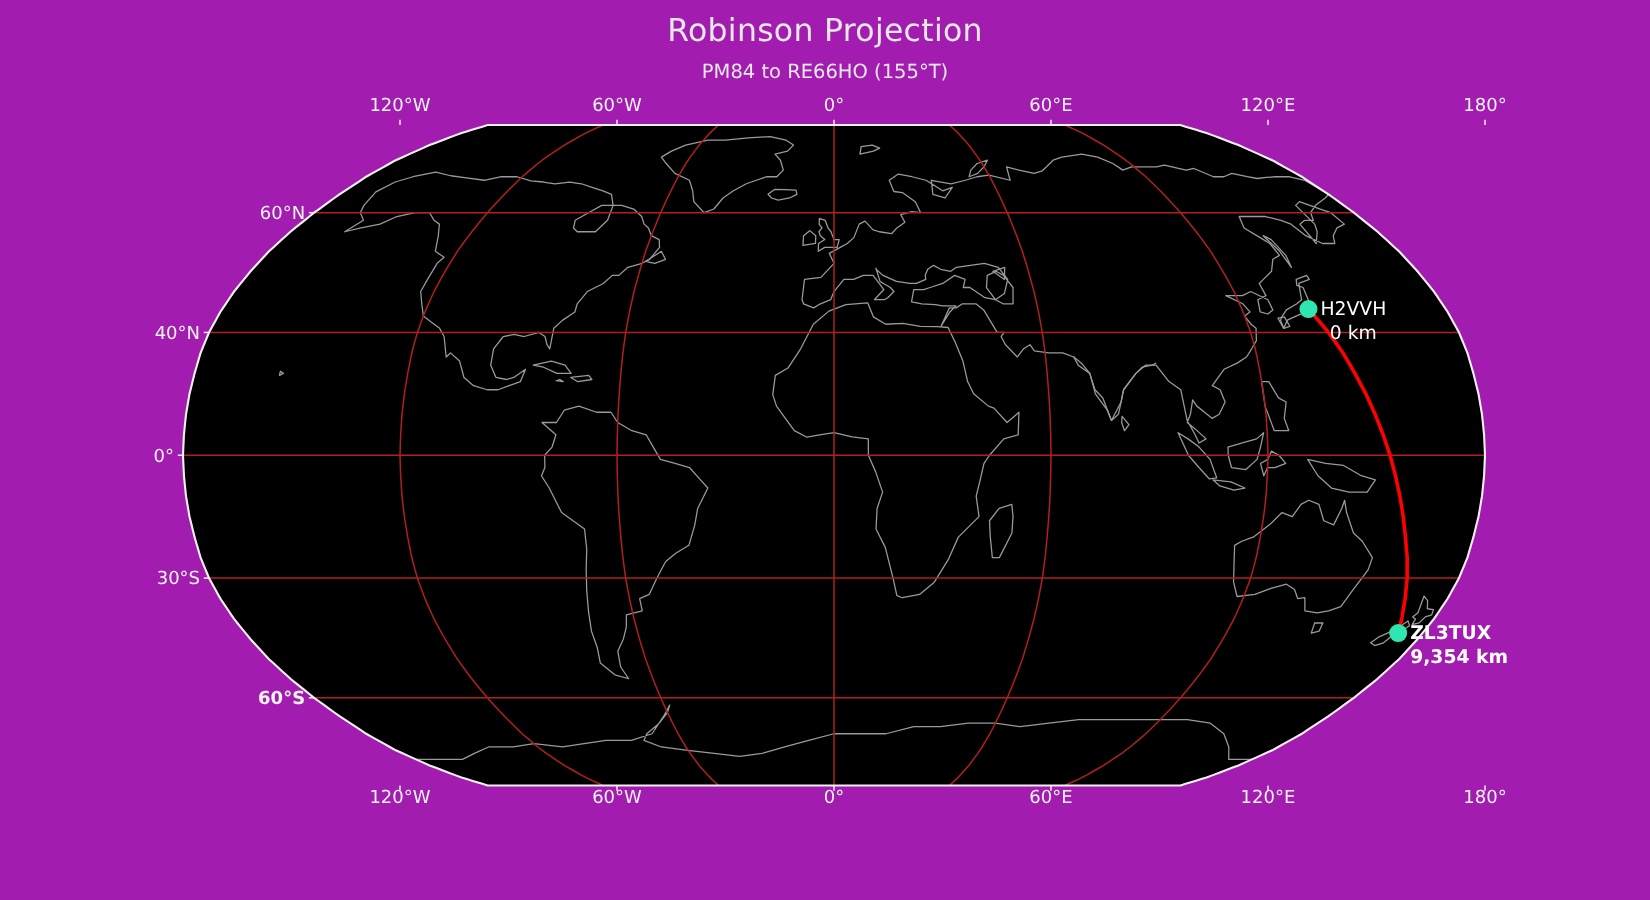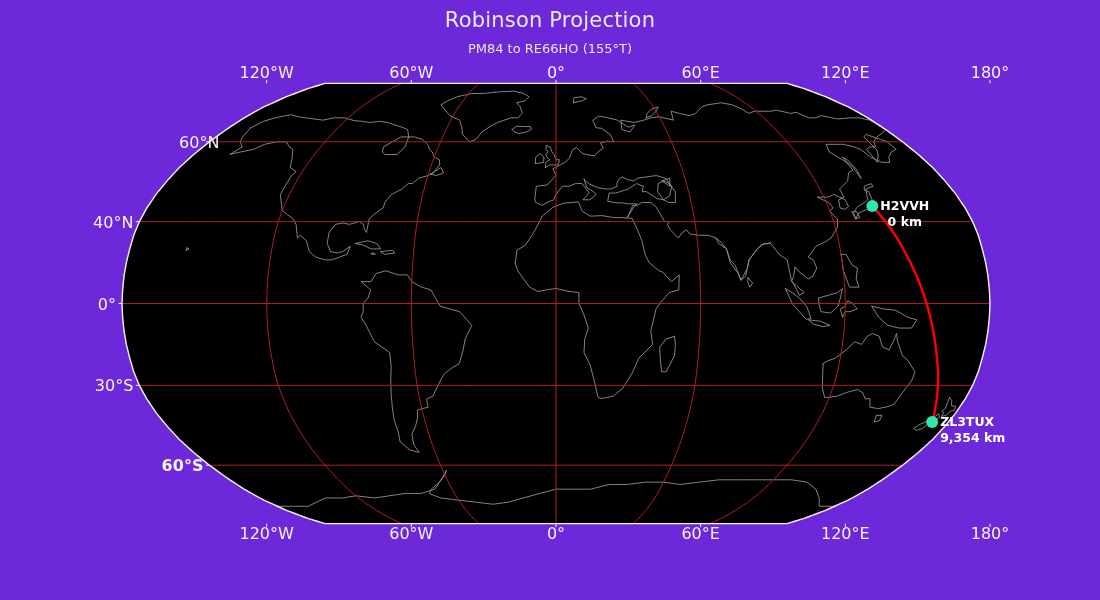--- a/index.html
+++ b/index.html
@@ -11,21 +11,21 @@
     width: 1100px;
     height: 600px;
     overflow: hidden;
     font-family: "DejaVu Sans", sans-serif;
     color: #ffffff;
   }
   #stage {
     position: relative;
     width: 1100px;
     height: 600px;
-    background: #6d28d9;
+    background: #a21caf;
   }
   .title {
     position: absolute;
     top: 8px;
     left: 0;
     width: 1100px;
     text-align: center;
     font-size: 21px;
     color: #e8e8e8;
     letter-spacing: 0.2px;
@@ -34,21 +34,21 @@
     position: absolute;
     top: 41px;
     left: 0;
     width: 1100px;
     text-align: center;
     font-size: 13px;
     color: #e8e8e8;
   }
   .axis-label {
     position: absolute;
-    font-size: 16px;
+    font-size: 12px;
     color: #f2f2f2;
     white-space: nowrap;
     text-align: right;
   }
   .lon-top { transform: translateX(-50%); top: 63px; }
   .lon-bot { transform: translateX(-50%); top: 524px; }
   .lat-left { transform: translate(-100%, -50%); }
   svg.map {
     position: absolute;
     top: 0;
@@ -156,28 +156,28 @@
     </div>
   <div id="lon-bot-labels">
       <div class="axis-label lon-bot" style="left: 556px;">0°</div>
       <div class="axis-label lon-bot" style="left: 700.667px;">60°E</div>
       <div class="axis-label lon-bot" style="left: 845.333px;">120°E</div>
       <div class="axis-label lon-bot" style="left: 990px;">180°</div>
       <div class="axis-label lon-bot" style="left: 266.667px;">120°W</div>
       <div class="axis-label lon-bot" style="left: 411.333px;">60°W</div>
     </div>
   <div id="lat-labels">
-      <div class="axis-label lat-left" style="left: 203.408px; top: 141.8px; margin-left: 16px;">60°N</div>
+      <div class="axis-label lat-left" style="left: 203.408px; top: 141.8px;">60°N</div>
       <div class="axis-label lat-left" style="left: 133.36px; top: 221.616px;">40°N</div>
       <div class="axis-label lat-left" style="left: 116px; top: 303.5px;">0°</div>
       <div class="axis-label lat-left" style="left: 133.36px; top: 385.384px;">30°S</div>
       <div class="axis-label lat-left" style="left: 203.408px; top: 465.2px; font-weight: bold;">60°S</div>
     </div>
   <div id="station-labels">
-      <div class="station-label" style="left: 880.31px; top: 198.064px; font-weight: bold;">
+      <div class="station-label" style="left: 880.31px; top: 198.064px;">
         <div>H2VVH</div>
         <div style="text-align: center;">0 km</div>
       </div>
       <div class="station-label" style="left: 940.132px; top: 414.081px; font-weight: bold;">
         <div>ZL3TUX</div>
         <div style="text-align: right;">9,354 km</div>
       </div>
     </div>
 
 </div>

